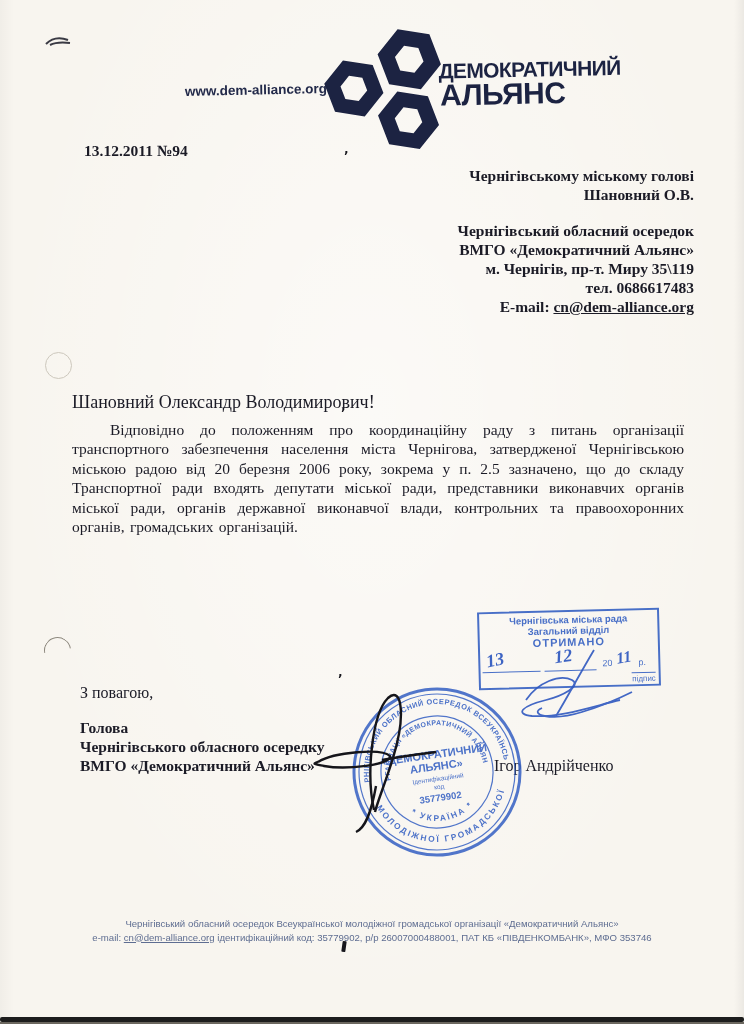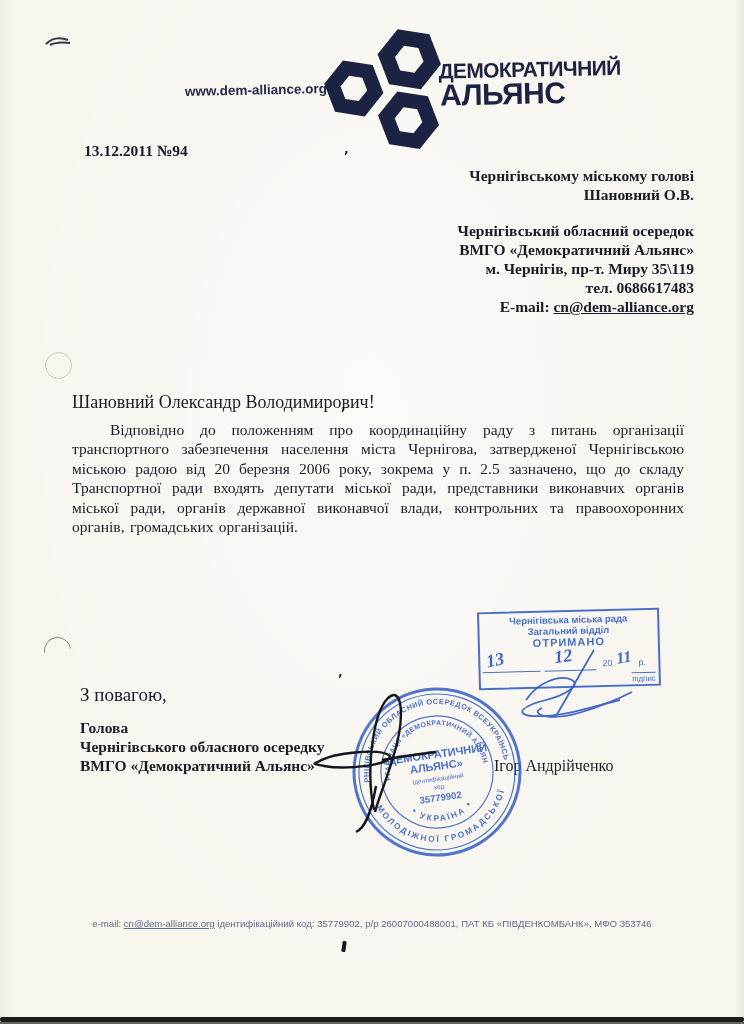--- a/index.html
+++ b/index.html
@@ -38,21 +38,21 @@
   .hand{font-family:"Liberation Serif",serif;font-style:italic;font-weight:bold;color:#2f58c0;}
   .rstamp .day{position:absolute;left:6px;top:36px;font-size:18px;transform:rotate(-10deg);}
   .rstamp .mon{position:absolute;left:74px;top:34px;font-size:18px;transform:rotate(-6deg);}
   .rstamp .ln1{position:absolute;left:2px;top:58px;width:58px;border-bottom:1.5px solid #3a64c4;}
   .rstamp .ln2{position:absolute;left:64px;top:58px;width:52px;border-bottom:1.5px solid #3a64c4;}
   .rstamp .yrp{position:absolute;left:122px;top:47px;font-size:9px;}
   .rstamp .yrh{position:absolute;left:136px;top:38px;font-size:16px;transform:rotate(-8deg);}
   .rstamp .yrs{position:absolute;left:158px;top:47px;font-size:9px;}
   .rstamp .sig{position:absolute;right:3px;bottom:1px;font-size:8px;border-top:1px solid #3a64c4;padding-top:1px;}
   
-  .regards{left:80px;top:684px;font-size:19px;}
+  .regards{left:80px;top:684px;font-size:16px;}
   .sign-title{left:80px;top:718px;font-weight:bold;font-size:15.5px;line-height:19px;}
   .signer{left:494px;top:757px;font-weight:normal;font-size:16px;}
   
   .footer{left:20px;top:917px;width:704px;text-align:center;
     font-family:"Liberation Sans",sans-serif;font-size:9.6px;line-height:13.5px;color:#5e6d91;}
   .footer .u{text-decoration:underline;}
   
   .ink-mark{font-weight:bold;color:#15151c;font-size:12px;font-family:"DejaVu Sans",sans-serif;}
   .punch1{left:45px;top:352px;width:25px;height:25px;border:1.4px solid #cdc8bd;border-radius:50%;}
   .punch2{left:44px;top:637px;width:25px;height:25px;border:1.6px solid #8e897f;border-radius:50%;
@@ -165,19 +165,20 @@
   <svg class="abs" style="left:308px;top:682px;" width="175" height="155">
     <g stroke="#15151a" stroke-width="2.4" fill="none">
       <path d="M66 128 C58 92,64 32,80 16 C94 3,98 34,85 76 C77 102,70 118,67 130"></path>
       <path d="M68 104 C63 132,57 146,48 150"></path>
       <path d="M10 80 C26 70,74 66,82 74 C84 83,38 88,16 84 C6 82,4 82,10 80"></path>
       <path d="M74 78 C96 74,112 72,128 70"></path>
     </g>
   </svg>
 
   <div class="abs footer">
+    <div>Чернігівський обласний осередок Всеукраїнської молодіжної громадської організації «Демократичний Альянс»</div>
     <div><span>e-mail: </span><span class="u">cn@dem-alliance.org</span><span> ідентифікаційний код: 35779902, р/р 26007000488001, ПАТ КБ «ПІВДЕНКОМБАНК», МФО 353746</span></div>
   </div>
   <div class="abs pen-dot"></div>
 
   <div class="abs bottom-edge"></div>
   <div class="abs bottom-edge2"></div>
 </div>
 
 </body></html>

